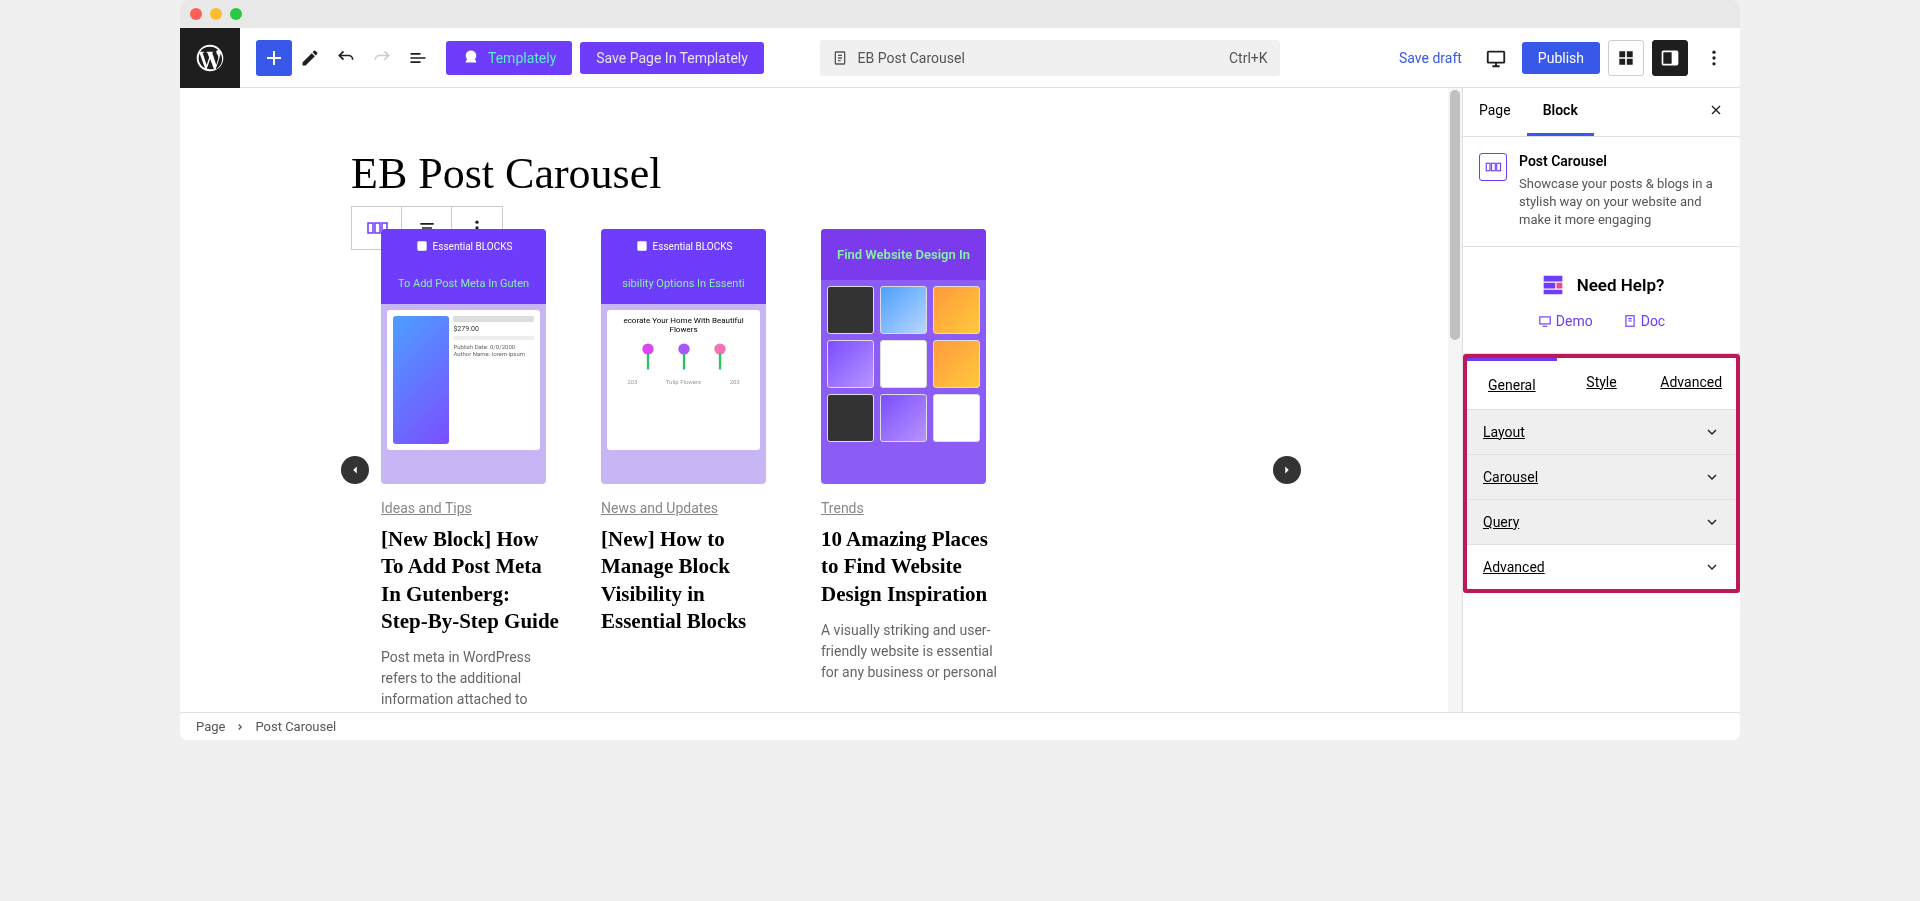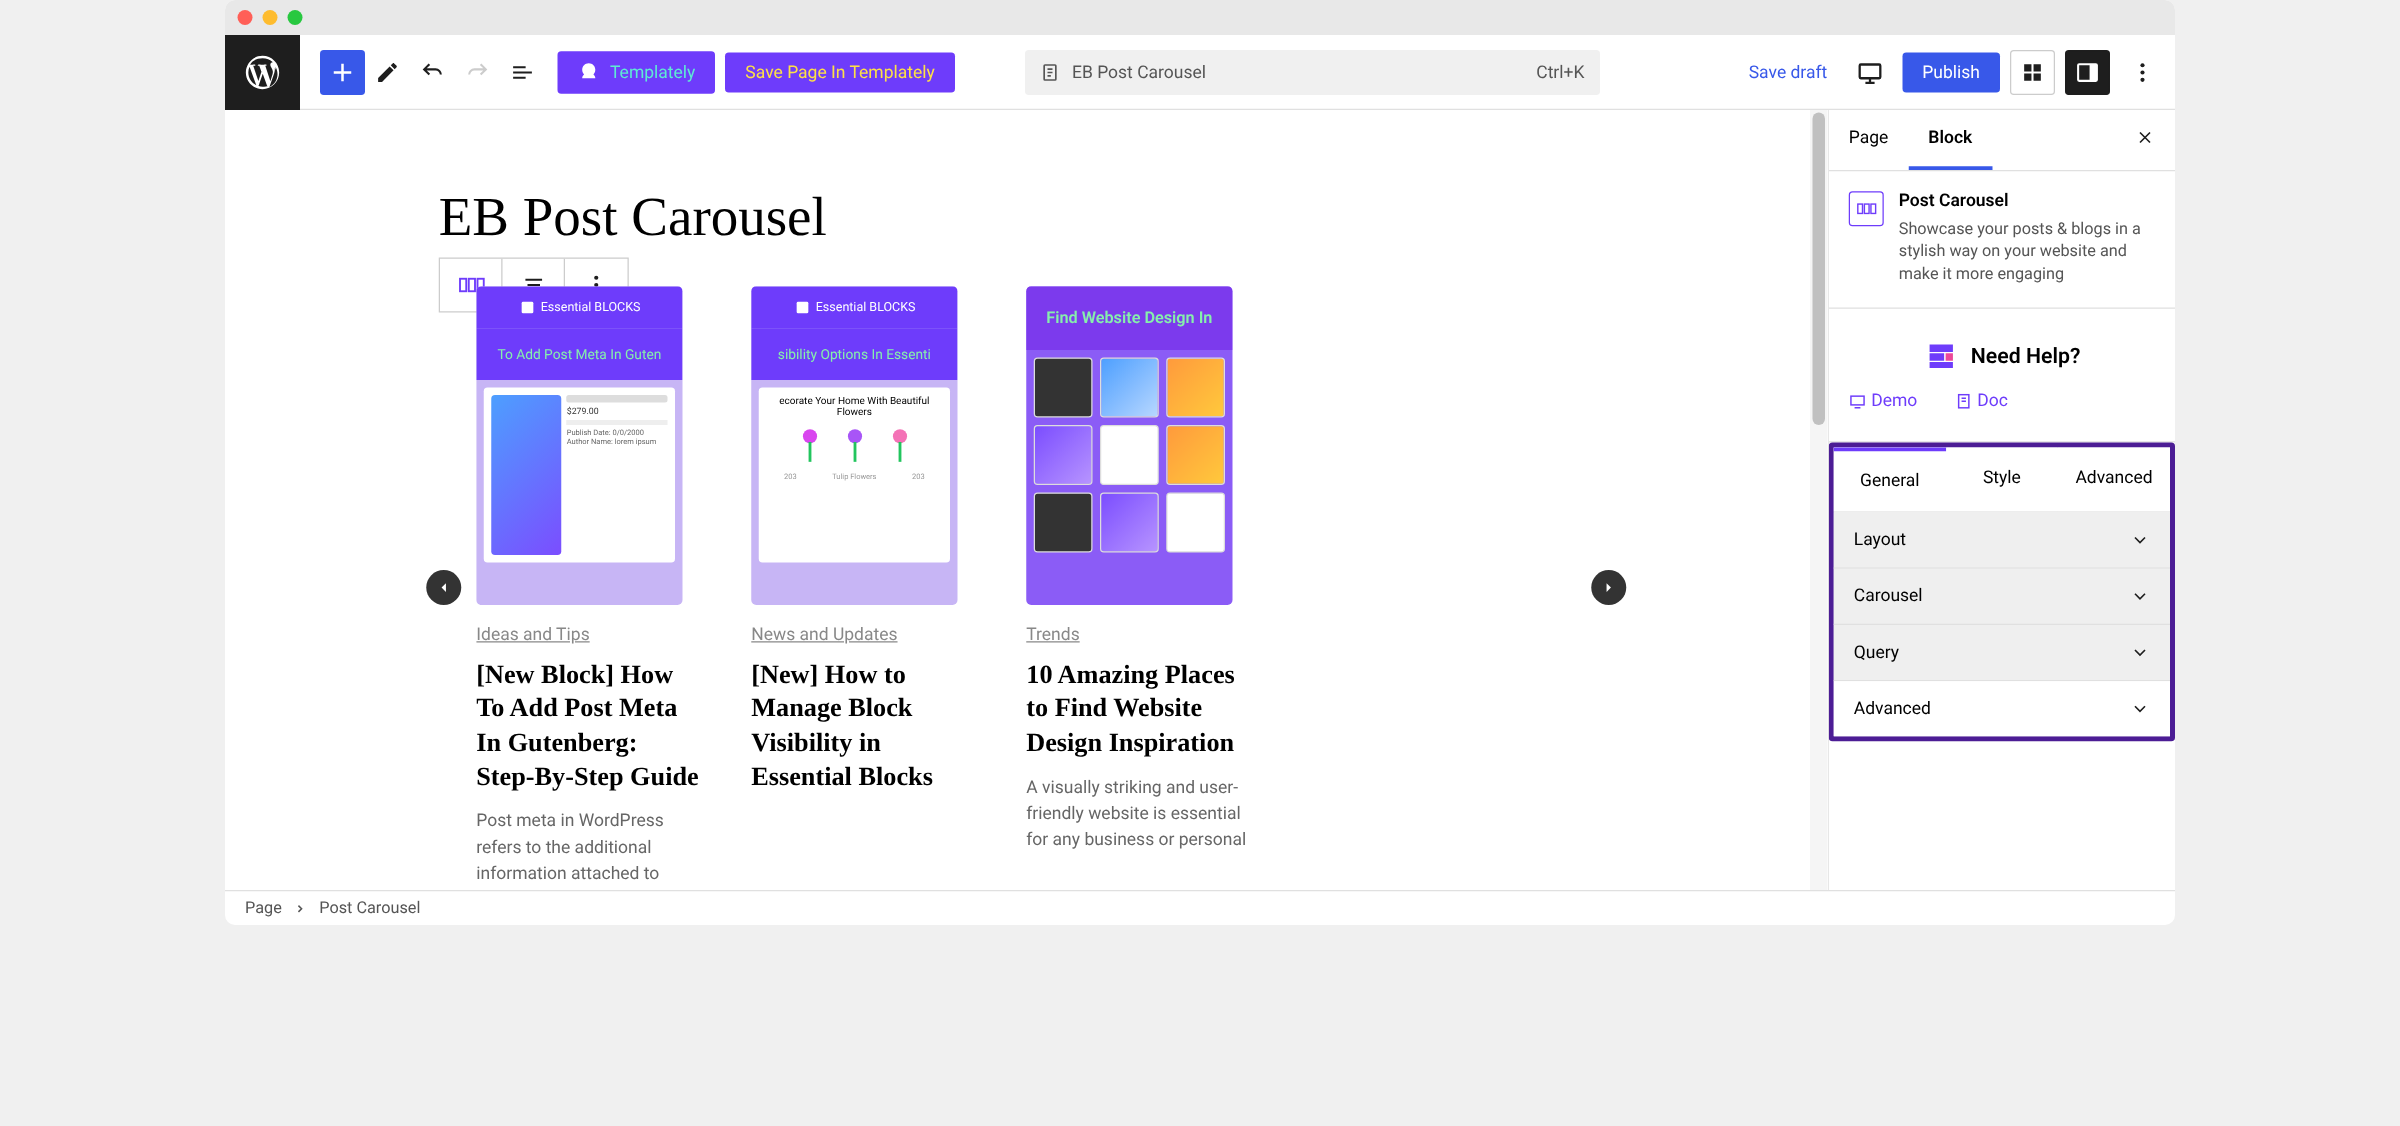--- a/index.html
+++ b/index.html
@@ -9,21 +9,21 @@
 .dot { width: 12px; height: 12px; border-radius: 50%; }
 .dot.red { background: #ff5f57; }
 .dot.yellow { background: #febc2e; }
 .dot.green { background: #28c840; }
 .topbar { height: 60px; display: flex; align-items: center; padding: 0 8px; border-bottom: 1px solid #e0e0e0; background: #fff; }
 .wp-logo { width: 60px; height: 60px; background: #1e1e1e; display: flex; align-items: center; justify-content: center; margin-left: -8px; }
 .wp-logo svg { width: 32px; height: 32px; fill: #fff; }
 .add-btn { width: 36px; height: 36px; background: #3858e9; border-radius: 3px; display: flex; align-items: center; justify-content: center; margin-left: 16px; cursor: pointer; }
 .tool-btn { width: 36px; height: 36px; display: flex; align-items: center; justify-content: center; cursor: pointer; border-radius: 3px; }
 .templately-btn { background: #6e3cfb; color: #5eead4; padding: 8px 16px; border-radius: 3px; display: flex; align-items: center; gap: 8px; margin-left: 10px; font-size: 14px; cursor: pointer; }
-.save-tpl-btn { background: #6e3cfb; color: #fde047; padding: 8px 16px; border-radius: 3px; margin-left: 8px; font-size: 14px; cursor: pointer; }
+.save-tpl-btn { background: #6e3cfb; color: #e5e5e5; padding: 8px 16px; border-radius: 3px; margin-left: 8px; font-size: 14px; cursor: pointer; }
 .doc-search { flex: 1; max-width: 460px; margin: 0 auto; background: #f0f0f0; height: 36px; border-radius: 3px; display: flex; align-items: center; padding: 0 12px; justify-content: space-between; color: #555; font-size: 14px; }
 .doc-search-left { display: flex; align-items: center; gap: 10px; }
 .right-tools { display: flex; align-items: center; gap: 8px; margin-left: auto; }
 .save-draft { color: #3858e9; font-size: 14px; cursor: pointer; padding: 6px 8px; }
 .publish-btn { background: #3858e9; color: #fff; padding: 8px 16px; border-radius: 3px; font-size: 14px; cursor: pointer; }
 .icon-btn-sq { width: 36px; height: 36px; border: 1px solid #ccc; border-radius: 3px; display: flex; align-items: center; justify-content: center; cursor: pointer; }
 .icon-btn-sq.dark { background: #1e1e1e; border-color: #1e1e1e; color: #fff; }
 .main-area { display: flex; height: calc(100% - 28px - 60px - 28px); }
 .canvas { flex: 1; overflow: auto; position: relative; background: #fff; }
 .canvas-inner { max-width: 980px; margin: 0 auto; padding: 20px 0; position: relative; }
@@ -53,23 +53,23 @@
 .sb-tab { padding: 14px 16px; font-size: 14px; cursor: pointer; }
 .sb-tab.active { border-bottom: 3px solid #3858e9; font-weight: 600; }
 .sb-close { margin-left: auto; padding: 14px 16px; cursor: pointer; }
 .block-info { padding: 16px; border-bottom: 1px solid #e0e0e0; display: flex; gap: 12px; }
 .block-info-icon { width: 28px; height: 28px; border: 1px solid #6e3cfb; border-radius: 3px; display: flex; align-items: center; justify-content: center; flex-shrink: 0; }
 .block-info-txt .name { font-weight: 600; font-size: 14px; margin-bottom: 6px; }
 .block-info-txt .desc { font-size: 13px; color: #555; line-height: 1.4; }
 .help-section { padding: 24px 16px; text-align: center; border-bottom: 1px solid #e0e0e0; }
 .help-row1 { display: flex; align-items: center; justify-content: center; gap: 10px; margin-bottom: 14px; }
 .help-row1 .l { font-size: 17px; font-weight: 600; }
-.help-links { display: flex; justify-content: flex-start; gap: 30px; }
+.help-links { display: flex; justify-content: center; gap: 30px; }
 .help-link { color: #6e3cfb; font-size: 14px; display: flex; align-items: center; gap: 4px; cursor: pointer; }
-.hl-boxwrap { border: 4px solid #4c1d95; border-radius: 3px; }
+.hl-boxwrap { border: 4px solid #be185d; border-radius: 3px; text-decoration: underline; }
 .inner-tabs { display: flex; border-bottom: 1px solid #e0e0e0; }
 .inner-tab { flex: 1; padding: 16px 8px; font-size: 14px; text-align: center; cursor: pointer; }
 .inner-tab.active { border-top: 3px solid #6e3cfb; background: #fff; }
 .inner-tab:not(.active) { background: #fff; }
 .acc-item { display: flex; justify-content: space-between; align-items: center; padding: 14px 16px; border-bottom: 1px solid #e0e0e0; font-size: 14px; cursor: pointer; background: #efefef; }
 .acc-item.white { background: #fff; border-bottom: none; }
 .footer { height: 28px; border-top: 1px solid #e0e0e0; display: flex; align-items: center; padding: 0 16px; font-size: 13px; color: #555; gap: 10px; }
 .scrollbar-fake { position: absolute; right: 0; top: 0; width: 14px; height: 100%; background: #f5f5f5; }
 .scrollbar-thumb { width: 10px; height: 40%; background: #c0c0c0; margin: 2px auto; border-radius: 5px; }
 .flower { width: 30px; height: 34px; display: inline-block; }

